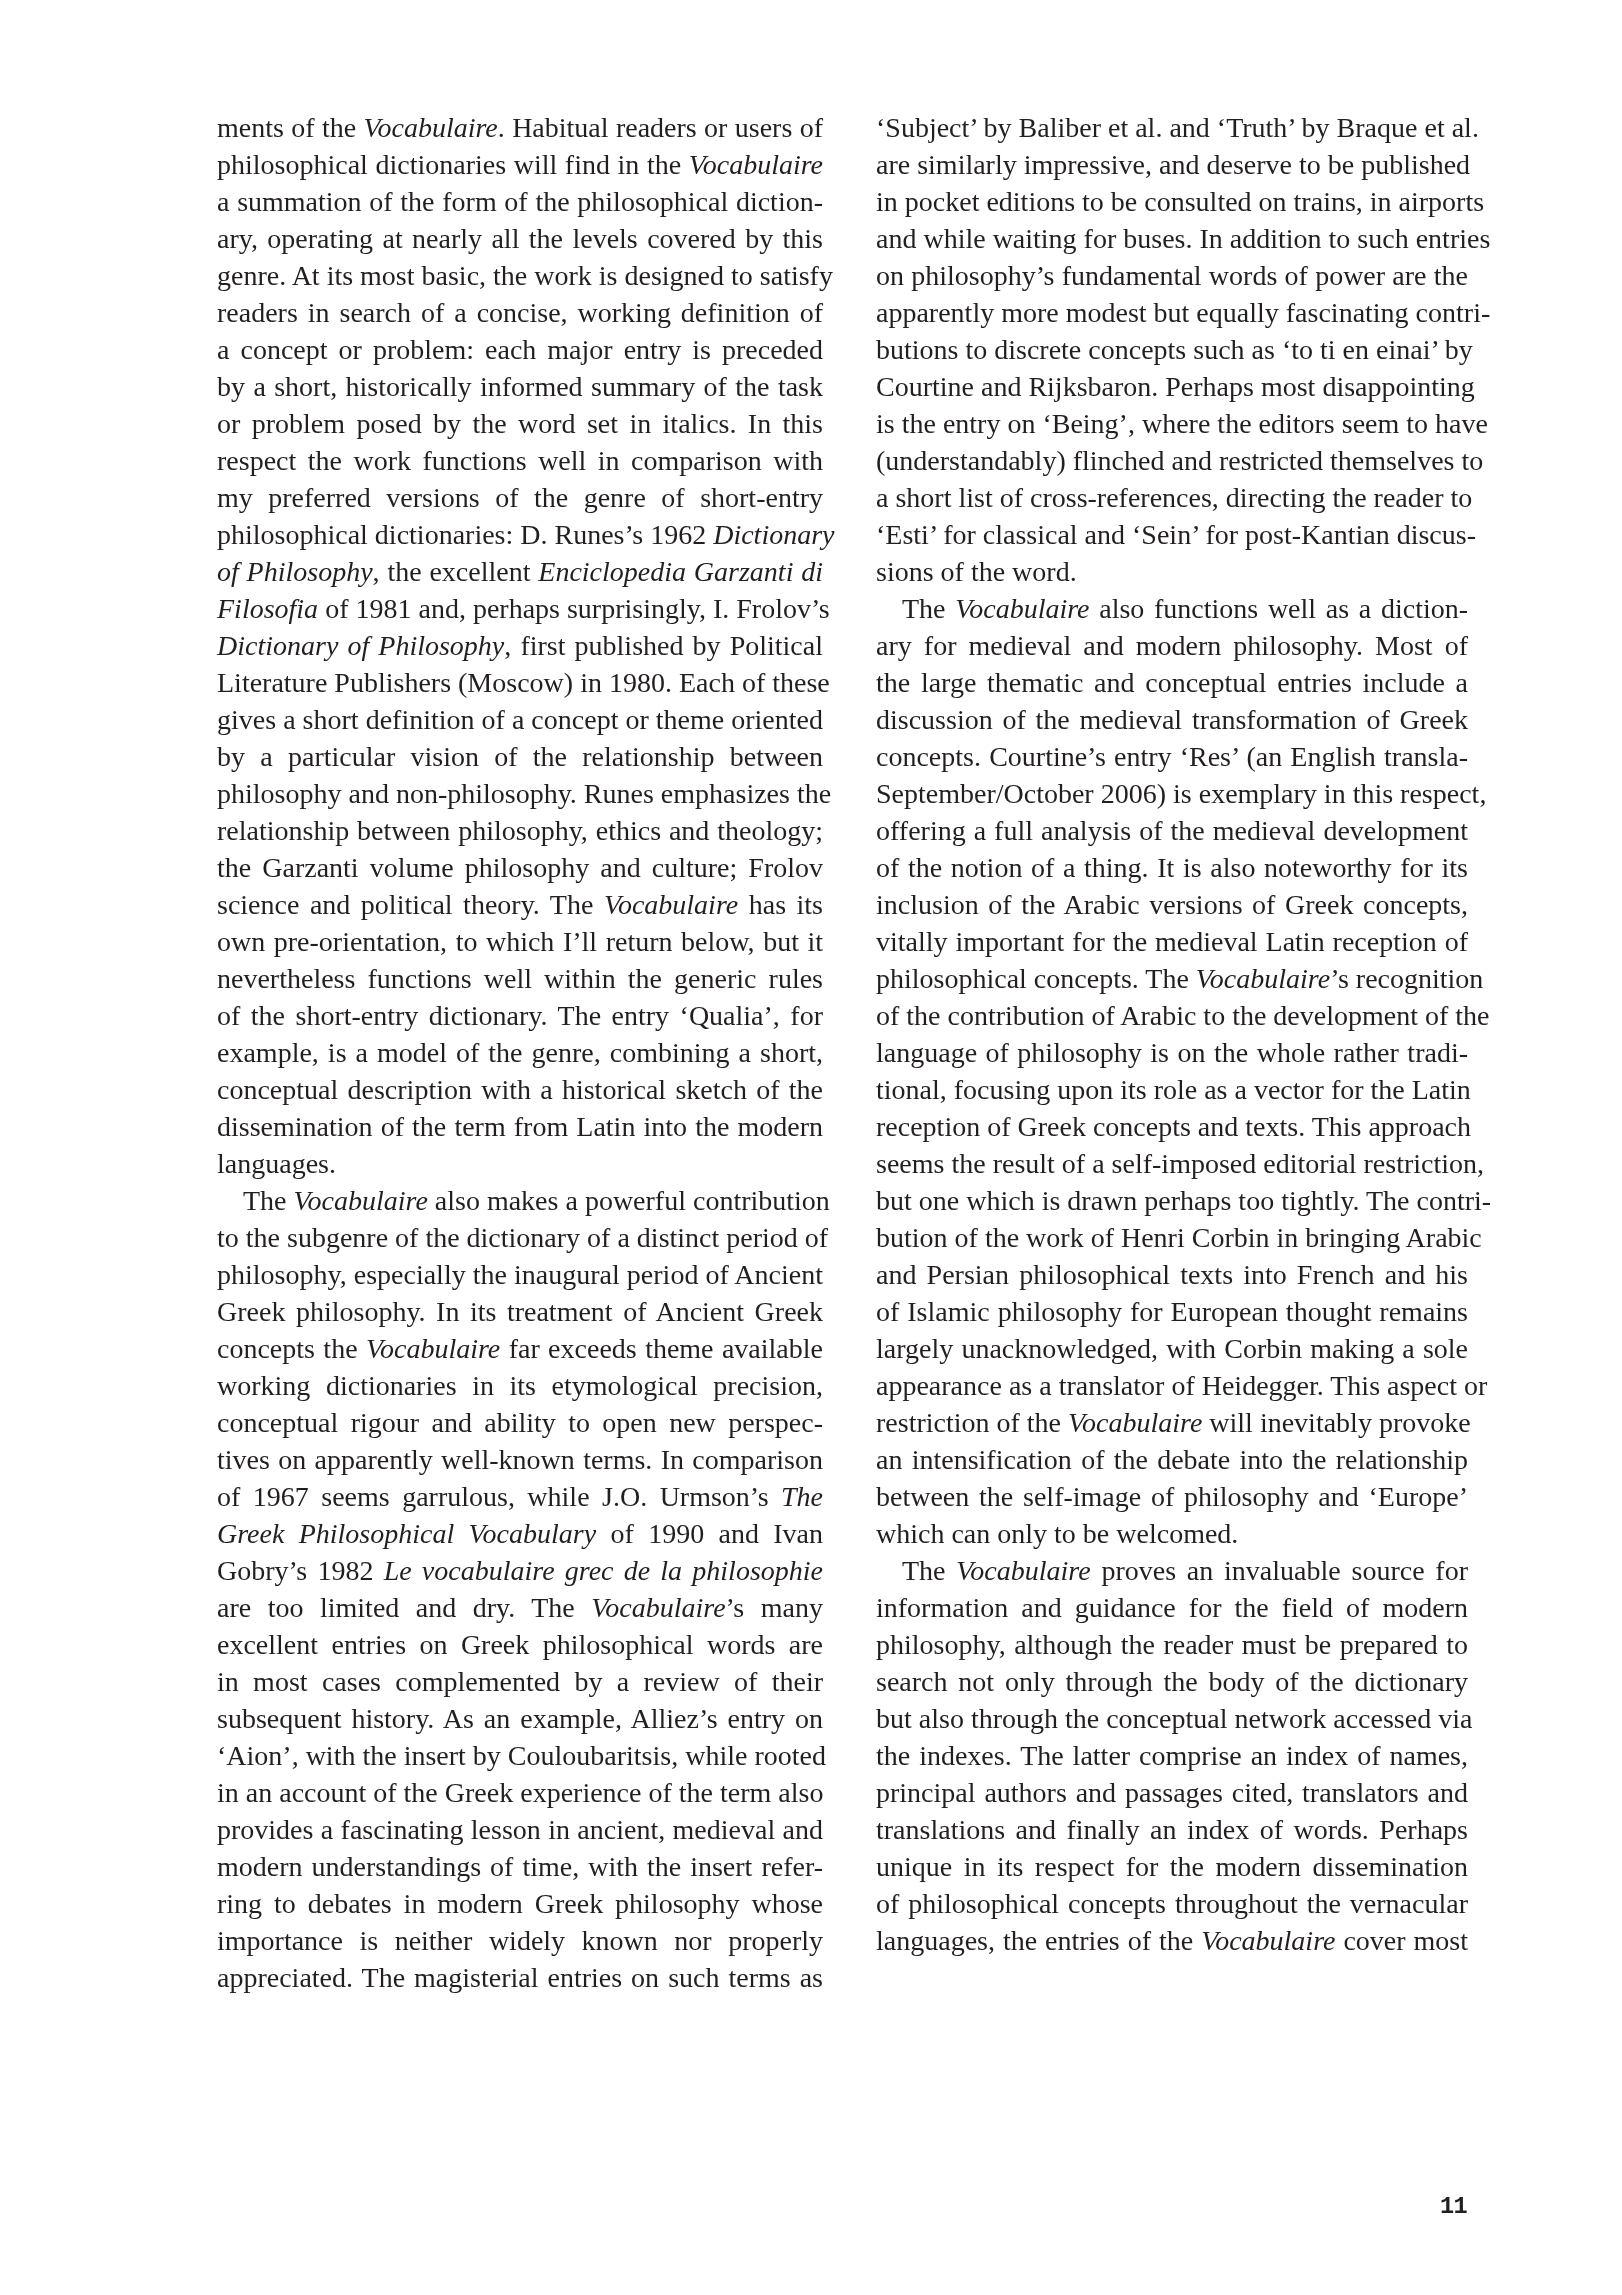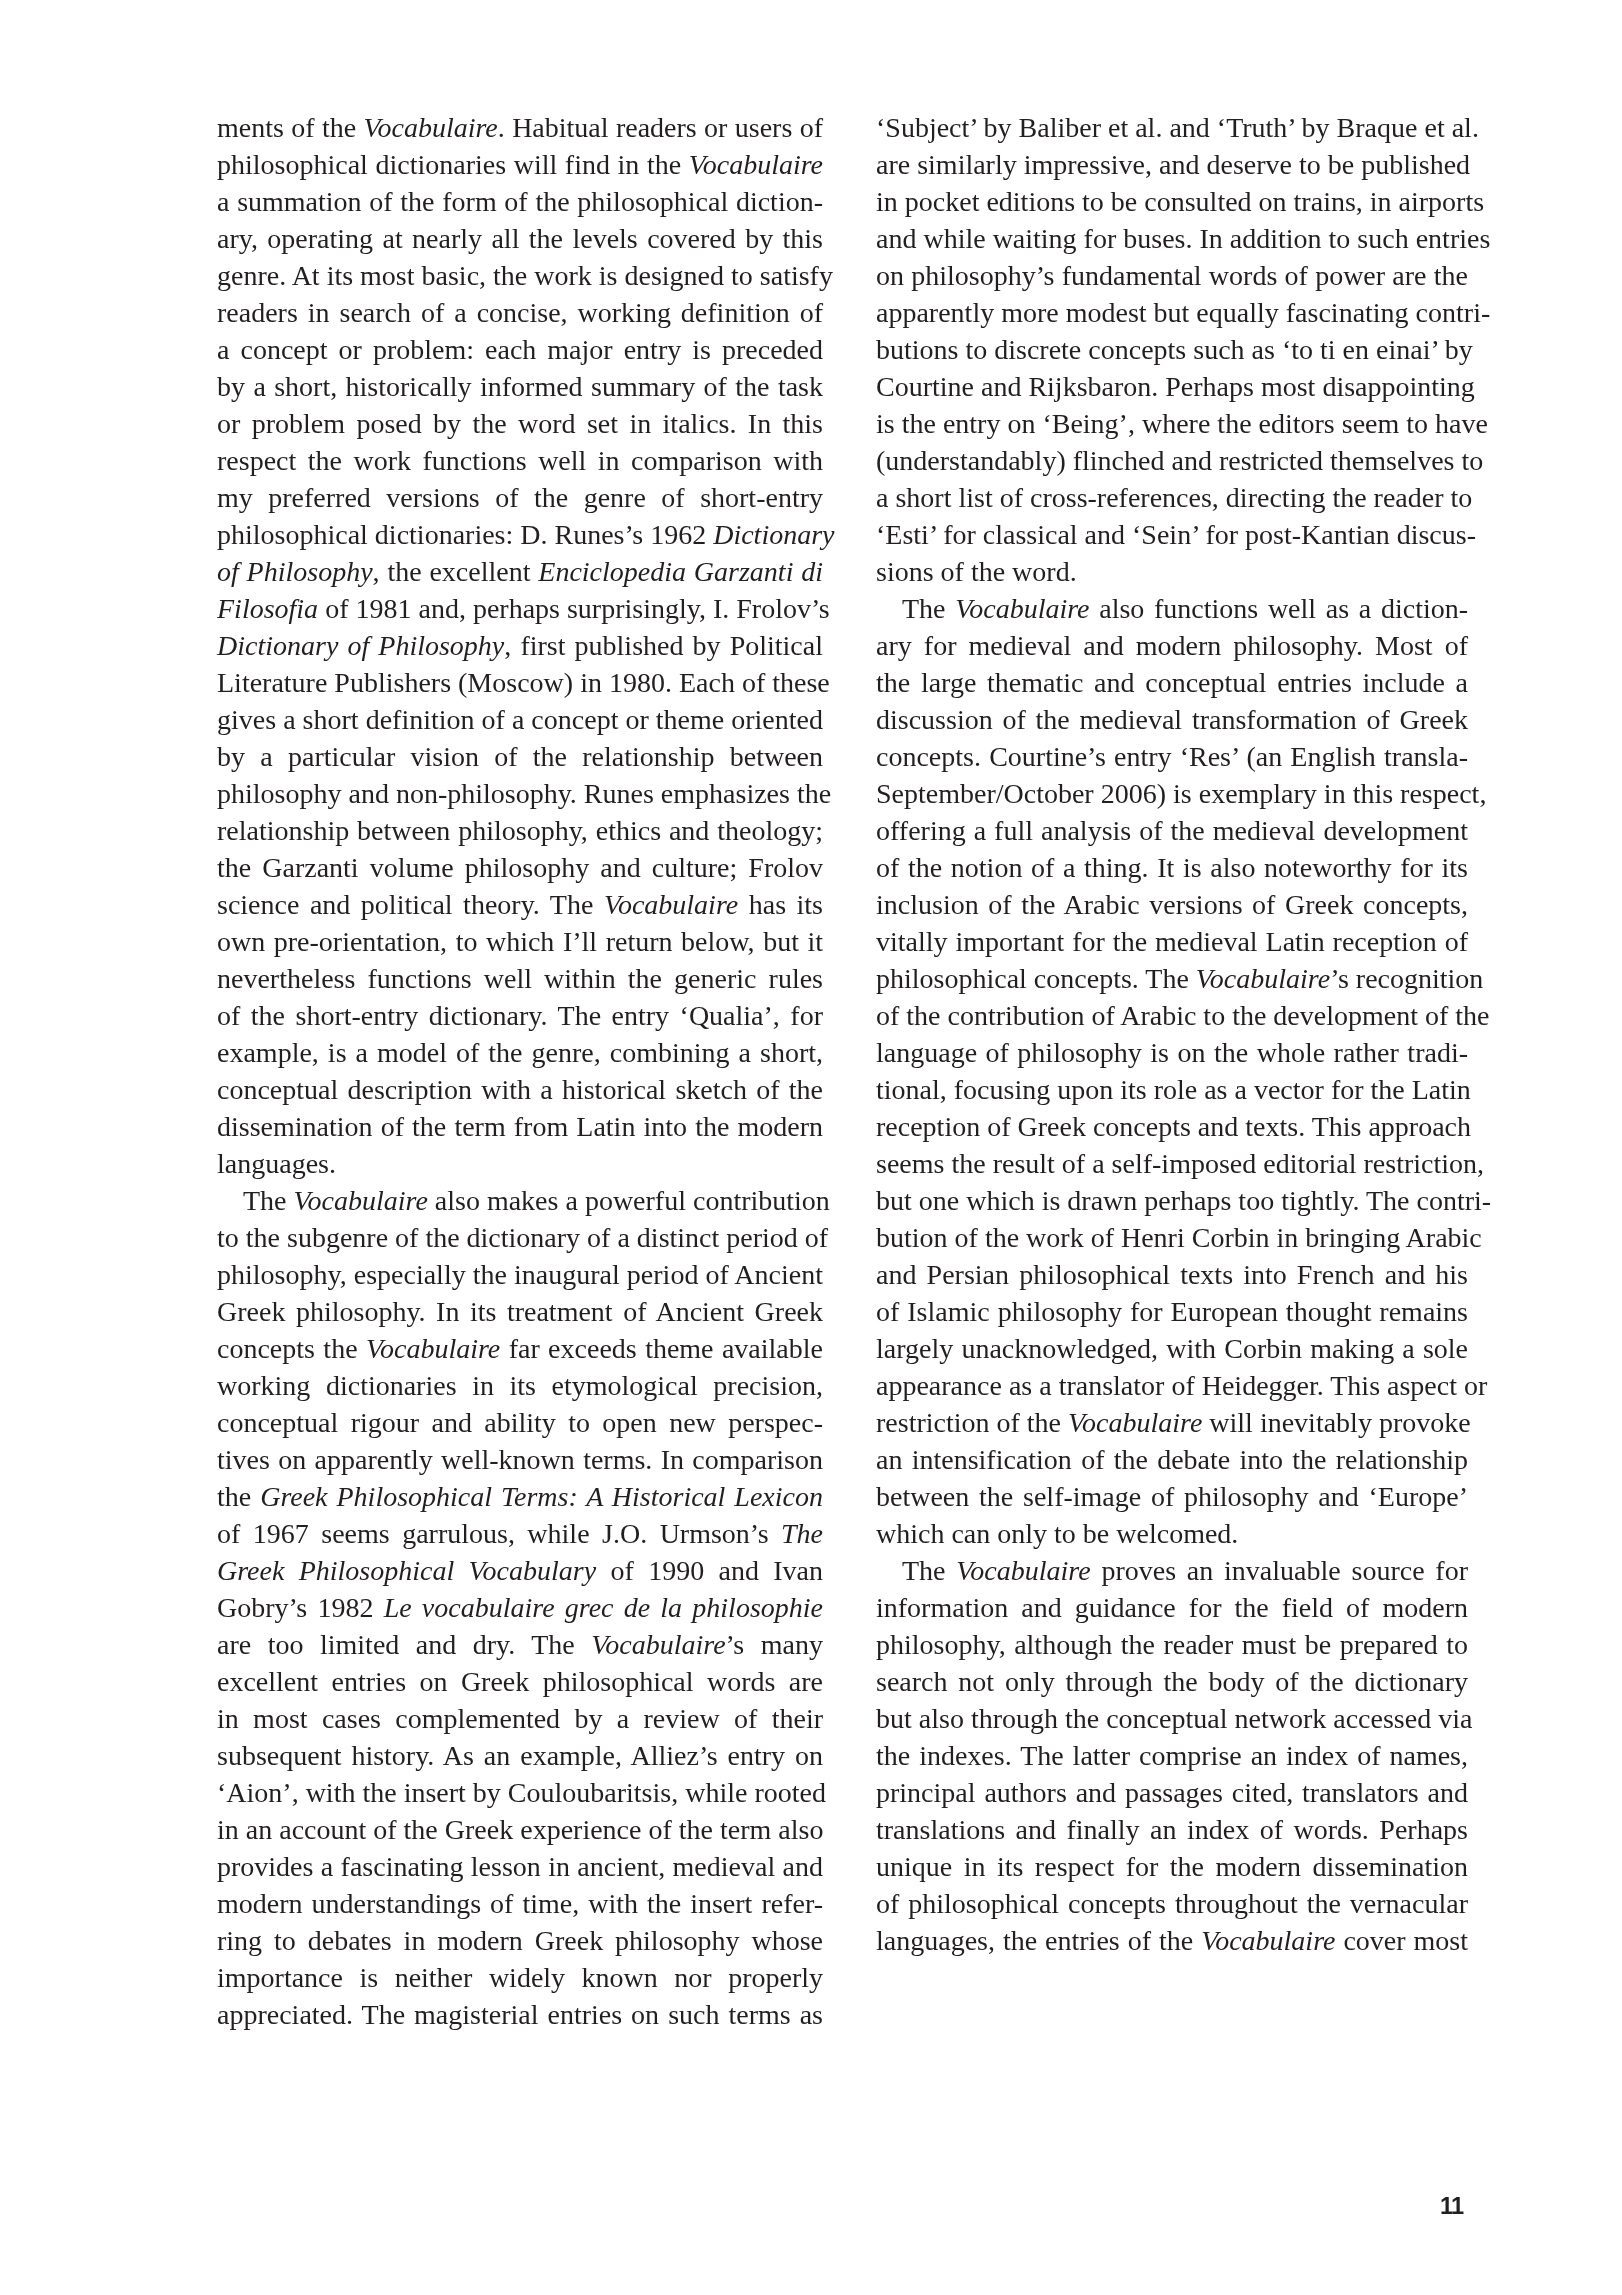--- a/index.html
+++ b/index.html
@@ -23,21 +23,21 @@
     text-align-last: justify;
     overflow: visible;
   }
   .line.last { text-align-last: left; }
   .line.indent { text-indent: 26px; }
   .line i { font-style: italic; }
   .page-number {
     position: absolute;
     left: 1440px;
     top: 2193px;
-    font-family: Liberation Sans, sans-serif;
+    font-family: Liberation Mono, monospace;
     font-weight: bold;
     font-size: 23.6px;
     color: #231f20;
     letter-spacing: -0.7px;
   }
 </style>
 </head>
 <body>
 
 <div class="page">
@@ -72,21 +72,20 @@
       <div class="line"><span>dissemination of the term from Latin into the modern</span></div>
       <div class="line last"><span>languages.</span></div>
       <div class="line indent"><span>The </span><i>Vocabulaire</i><span> also makes a powerful contribution</span></div>
       <div class="line"><span>to the subgenre of the dictionary of a distinct period of</span></div>
       <div class="line"><span>philosophy, especially the inaugural period of Ancient</span></div>
       <div class="line"><span>Greek philosophy. In its treatment of Ancient Greek</span></div>
       <div class="line"><span>concepts the </span><i>Vocabulaire</i><span> far exceeds theme available</span></div>
       <div class="line"><span>working dictionaries in its etymological precision,</span></div>
       <div class="line"><span>conceptual rigour and ability to open new perspec-</span></div>
       <div class="line"><span>tives on apparently well-known terms. In comparison</span></div>
-      <div class="line"><span>the </span><i>Greek Philosophical Terms: A Historical Lexicon</i></div>
       <div class="line"><span>of 1967 seems garrulous, while J.O. Urmson’s </span><i>The</i></div>
       <div class="line"><i>Greek Philosophical Vocabulary</i><span> of 1990 and Ivan</span></div>
       <div class="line"><span>Gobry’s 1982 </span><i>Le vocabulaire grec de la philosophie</i></div>
       <div class="line"><span>are too limited and dry. The </span><i>Vocabulaire</i><span>’s many</span></div>
       <div class="line"><span>excellent entries on Greek philosophical words are</span></div>
       <div class="line"><span>in most cases complemented by a review of their</span></div>
       <div class="line"><span>subsequent history. As an example, Alliez’s entry on</span></div>
       <div class="line"><span>‘Aion’, with the insert by Couloubaritsis, while rooted</span></div>
       <div class="line"><span>in an account of the Greek experience of the term also</span></div>
       <div class="line"><span>provides a fascinating lesson in ancient, medieval and</span></div>

